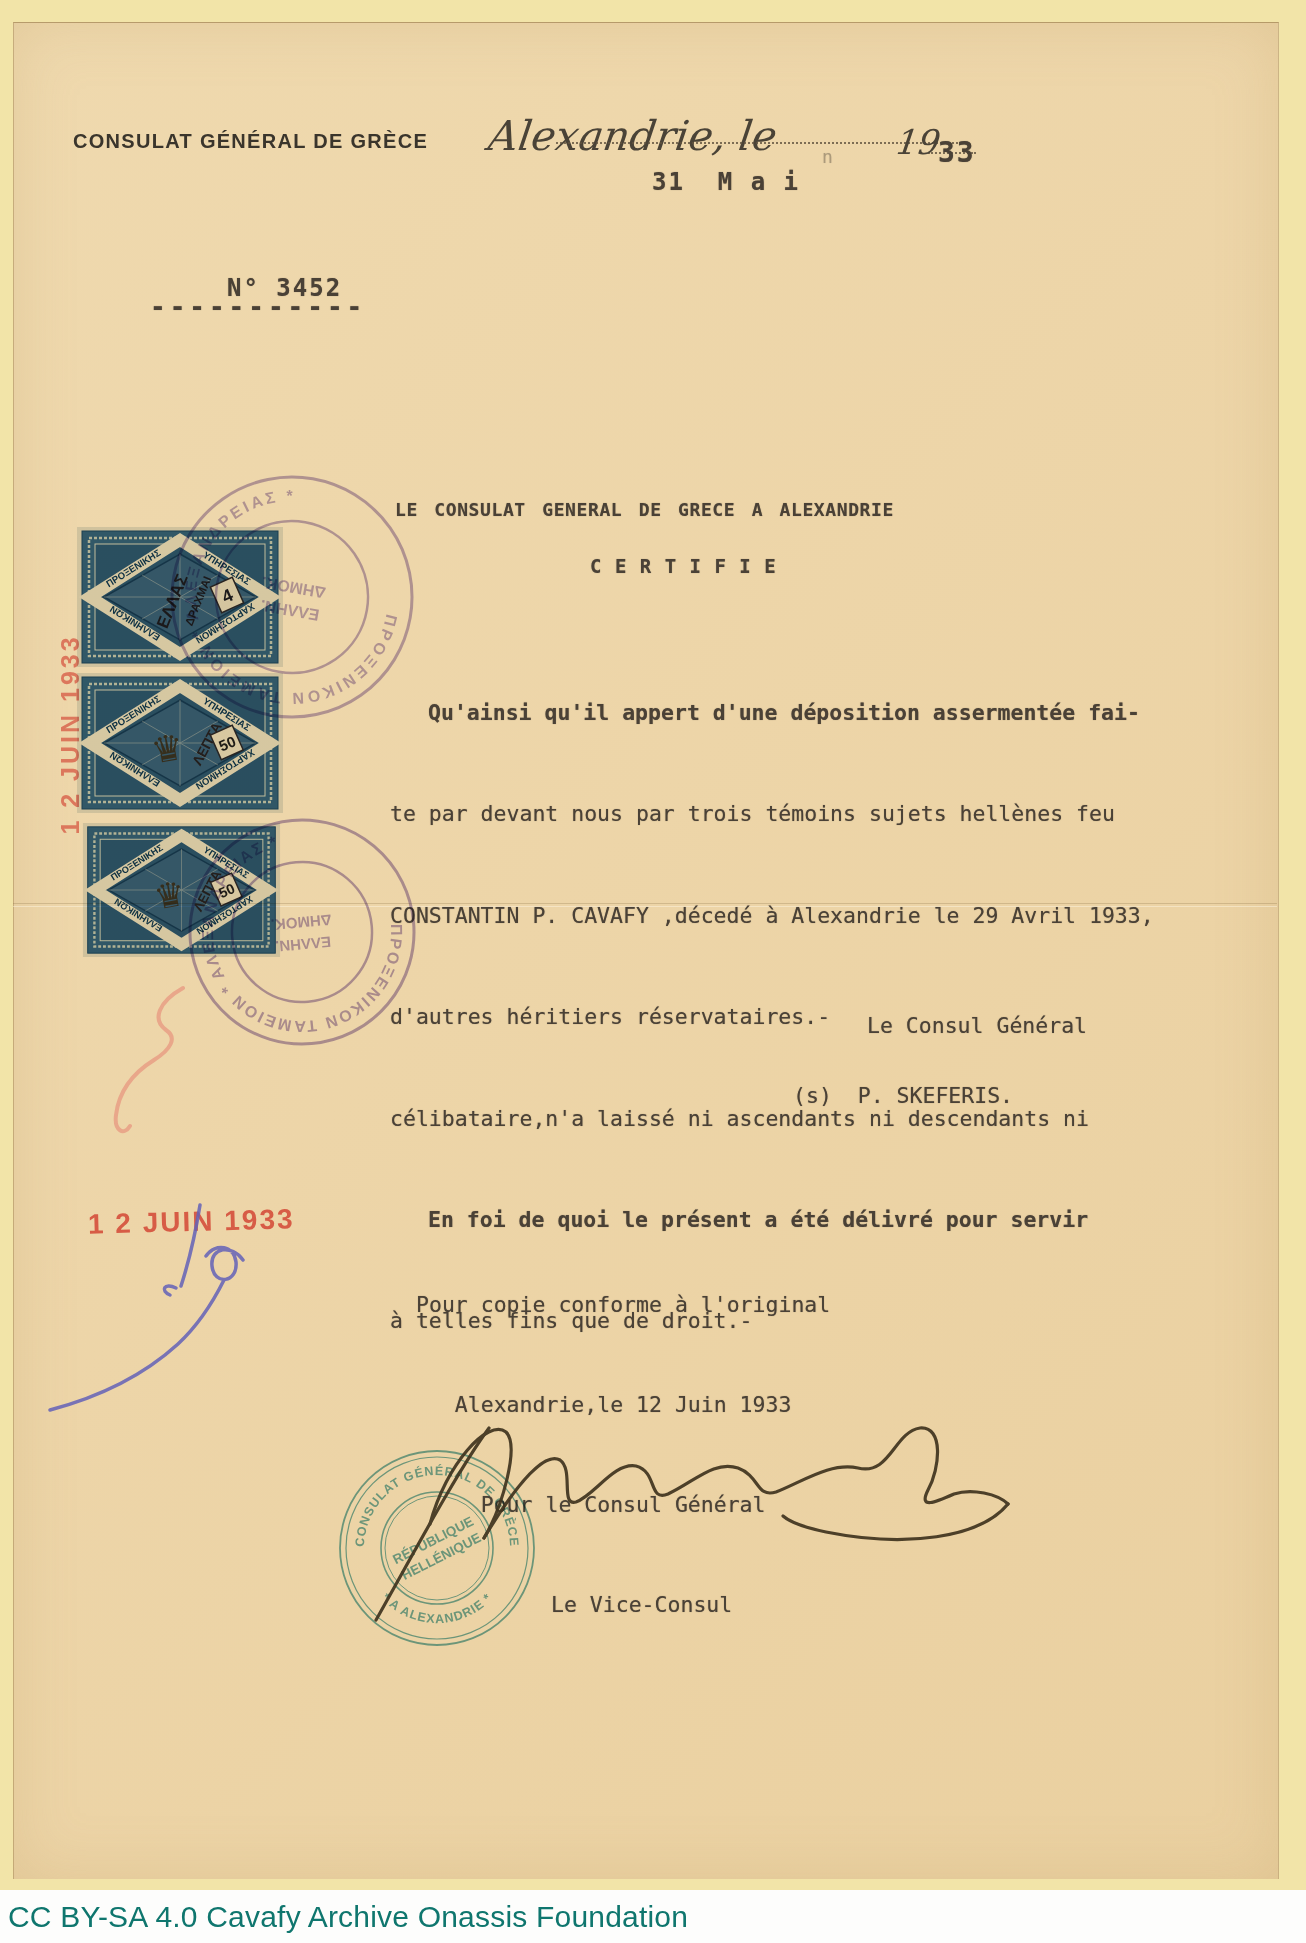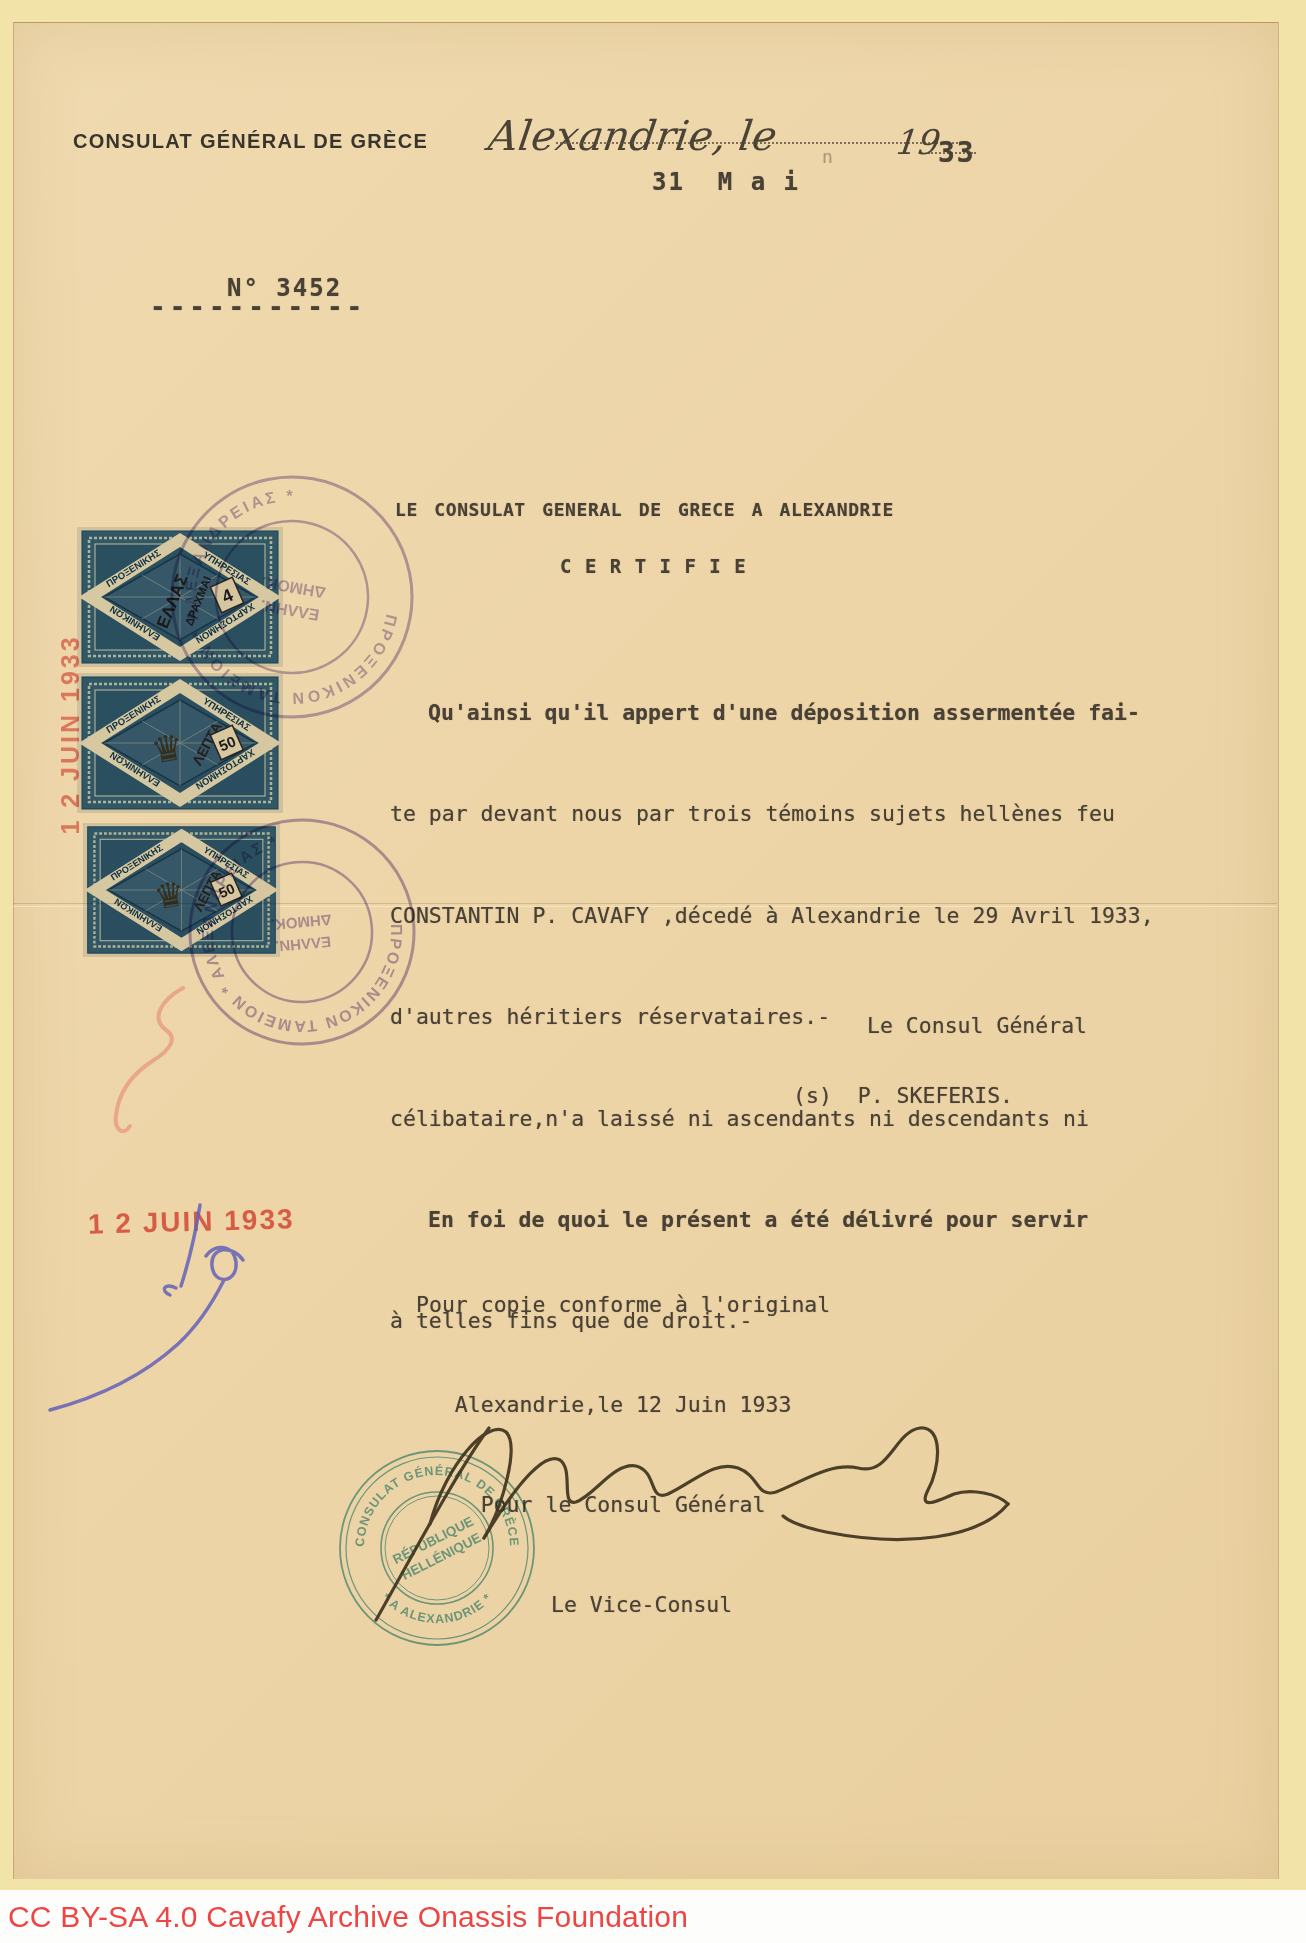--- a/index.html
+++ b/index.html
@@ -22,39 +22,39 @@
   .date-typed{position:absolute;left:652px;top:136px;font-size:24px;font-weight:bold;letter-spacing:2px;margin-top:32px;}
   .date-faint{position:absolute;left:822px;top:146px;font-size:18px;opacity:.4;}
   .year-printed{position:absolute;left:897px;top:122px;font-family:"DejaVu Serif",serif;
                 font-style:italic;font-size:34px;color:#4a4337;transform:skewX(-8deg);}
   .year-typed{position:absolute;left:938px;top:136px;font-size:28px;font-weight:bold;letter-spacing:2px;text-align:right;}
   .dotline{position:absolute;border-bottom:2px dotted rgba(96,82,62,.8);}
   .doc-number{position:absolute;left:205px;top:274px;font-size:24px;font-weight:bold;letter-spacing:2px;margin-left:22px;}
   .doc-number-dashes{position:absolute;left:150px;top:292px;font-size:26px;font-weight:bold;letter-spacing:4px;}
   .heading{position:absolute;left:395px;top:499px;font-size:18px;font-weight:bold;
            letter-spacing:.6px;word-spacing:5px;}
-  .certifie{position:absolute;left:560px;top:555px;font-size:19px;font-weight:bold;letter-spacing:1px;}
+  .certifie{position:absolute;left:590px;top:555px;font-size:19px;font-weight:bold;letter-spacing:1px;}
   .body-block{position:absolute;left:390px;top:650px;font-size:21.5px;}
   .body-line{height:51.4px;}
   .indent{padding-left:38px;font-weight:bold;}
   .consul-title{position:absolute;left:867px;top:1013px;font-size:21.5px;}
   .consul-signed{position:absolute;left:793px;top:1083px;font-size:21.5px;}
   .copy-block{position:absolute;left:416px;top:1242px;font-size:21.5px;text-align:center;}
   .copy-line{height:50px;}
   .copy-indent{padding-left:37px;}
   .stamp{position:absolute;mix-blend-mode:multiply;}
   .red-stamp{position:absolute;font-family:"Liberation Sans",sans-serif;font-weight:bold;
              color:#d5503c;z-index:2;}
   .red-h{left:88px;top:1206px;font-size:28px;letter-spacing:2px;transform:rotate(-1.5deg);opacity:.9;}
   .red-v{left:-45px;top:720px;width:230px;font-size:25px;letter-spacing:3px;text-align:center;
          transform:rotate(-90deg);opacity:.7;}
   .sig-layer{position:absolute;left:0;top:0;z-index:6;pointer-events:none;}
   .attribution{position:absolute;left:0;top:1890px;width:1306px;height:53px;background:#fdfdfc;
                display:flex;align-items:center;z-index:10;}
-  .attribution span{font-size:30px;color:#ef4444;padding-left:8px;letter-spacing:.2px;}
+  .attribution span{font-size:30px;color:#0f766e;padding-left:8px;letter-spacing:.2px;}
   svg text{font-family:"Liberation Sans",sans-serif;}
 </style>
 </head>
 <body>
 
 <div class="page">
   <div class="paper"></div>
   <div class="crease"></div>
 
   <div class="letterhead">CONSULAT GÉNÉRAL DE GRÈCE</div>

